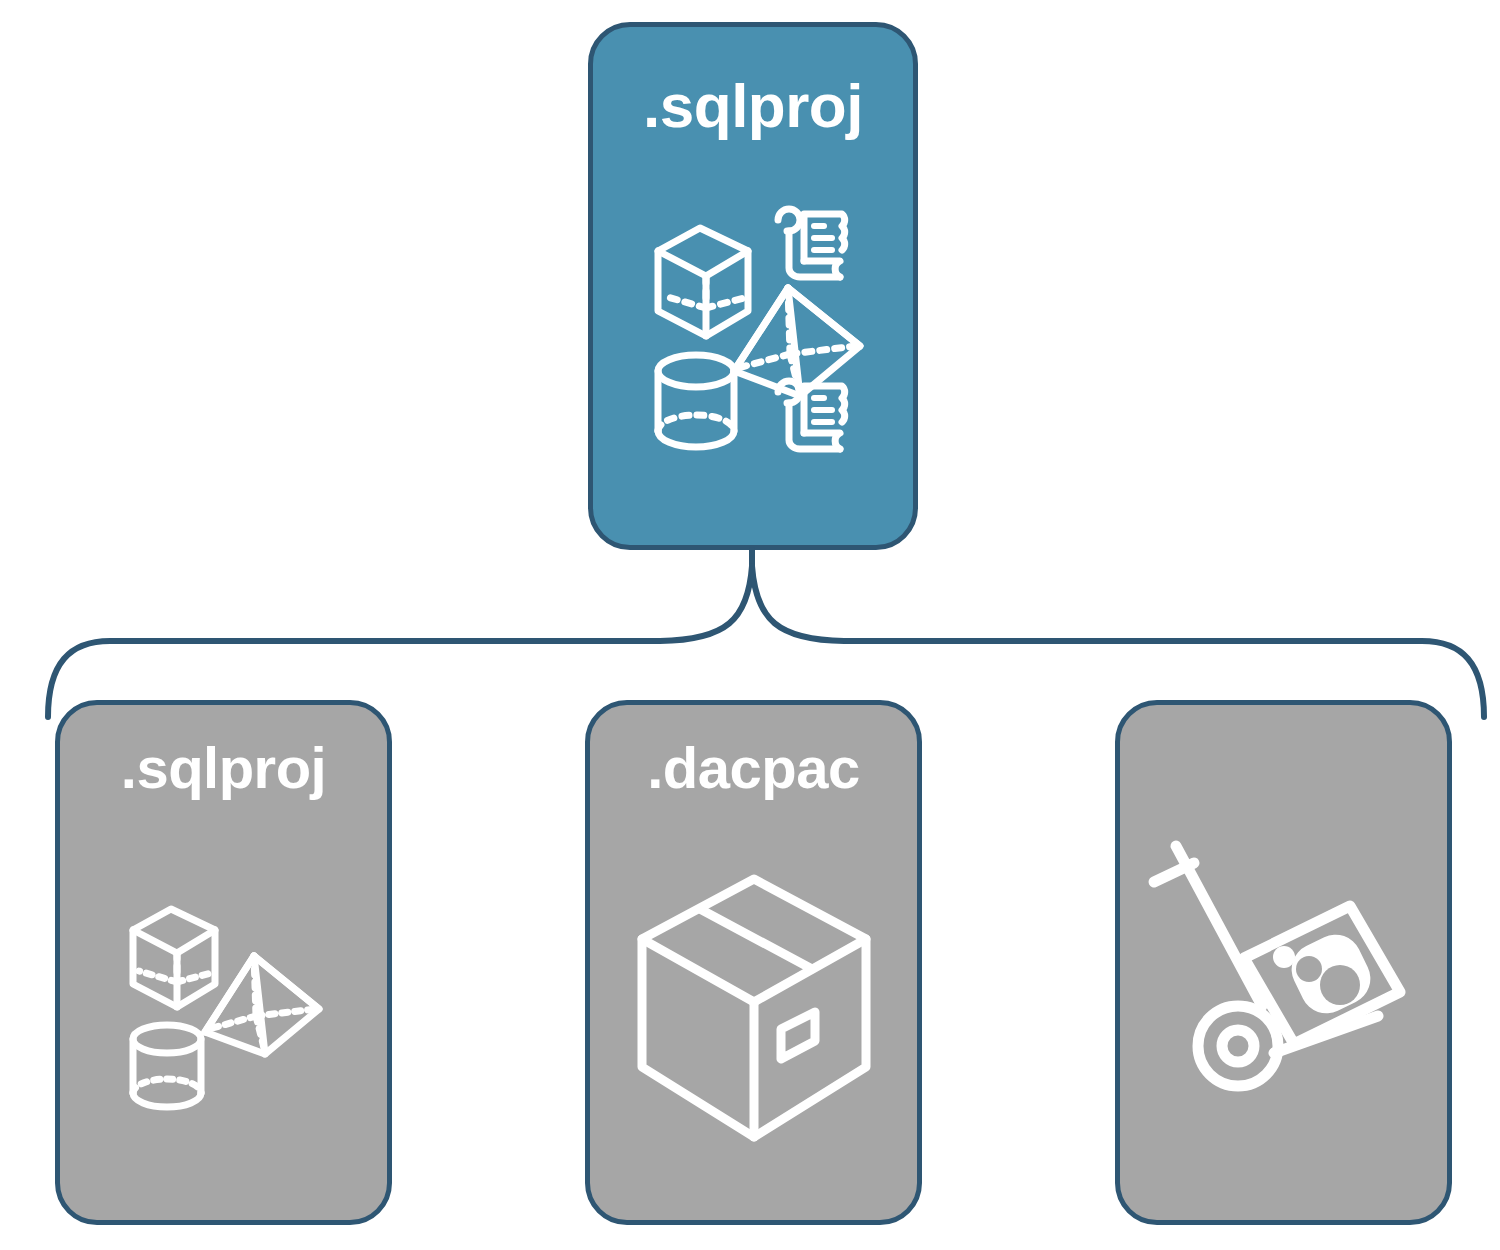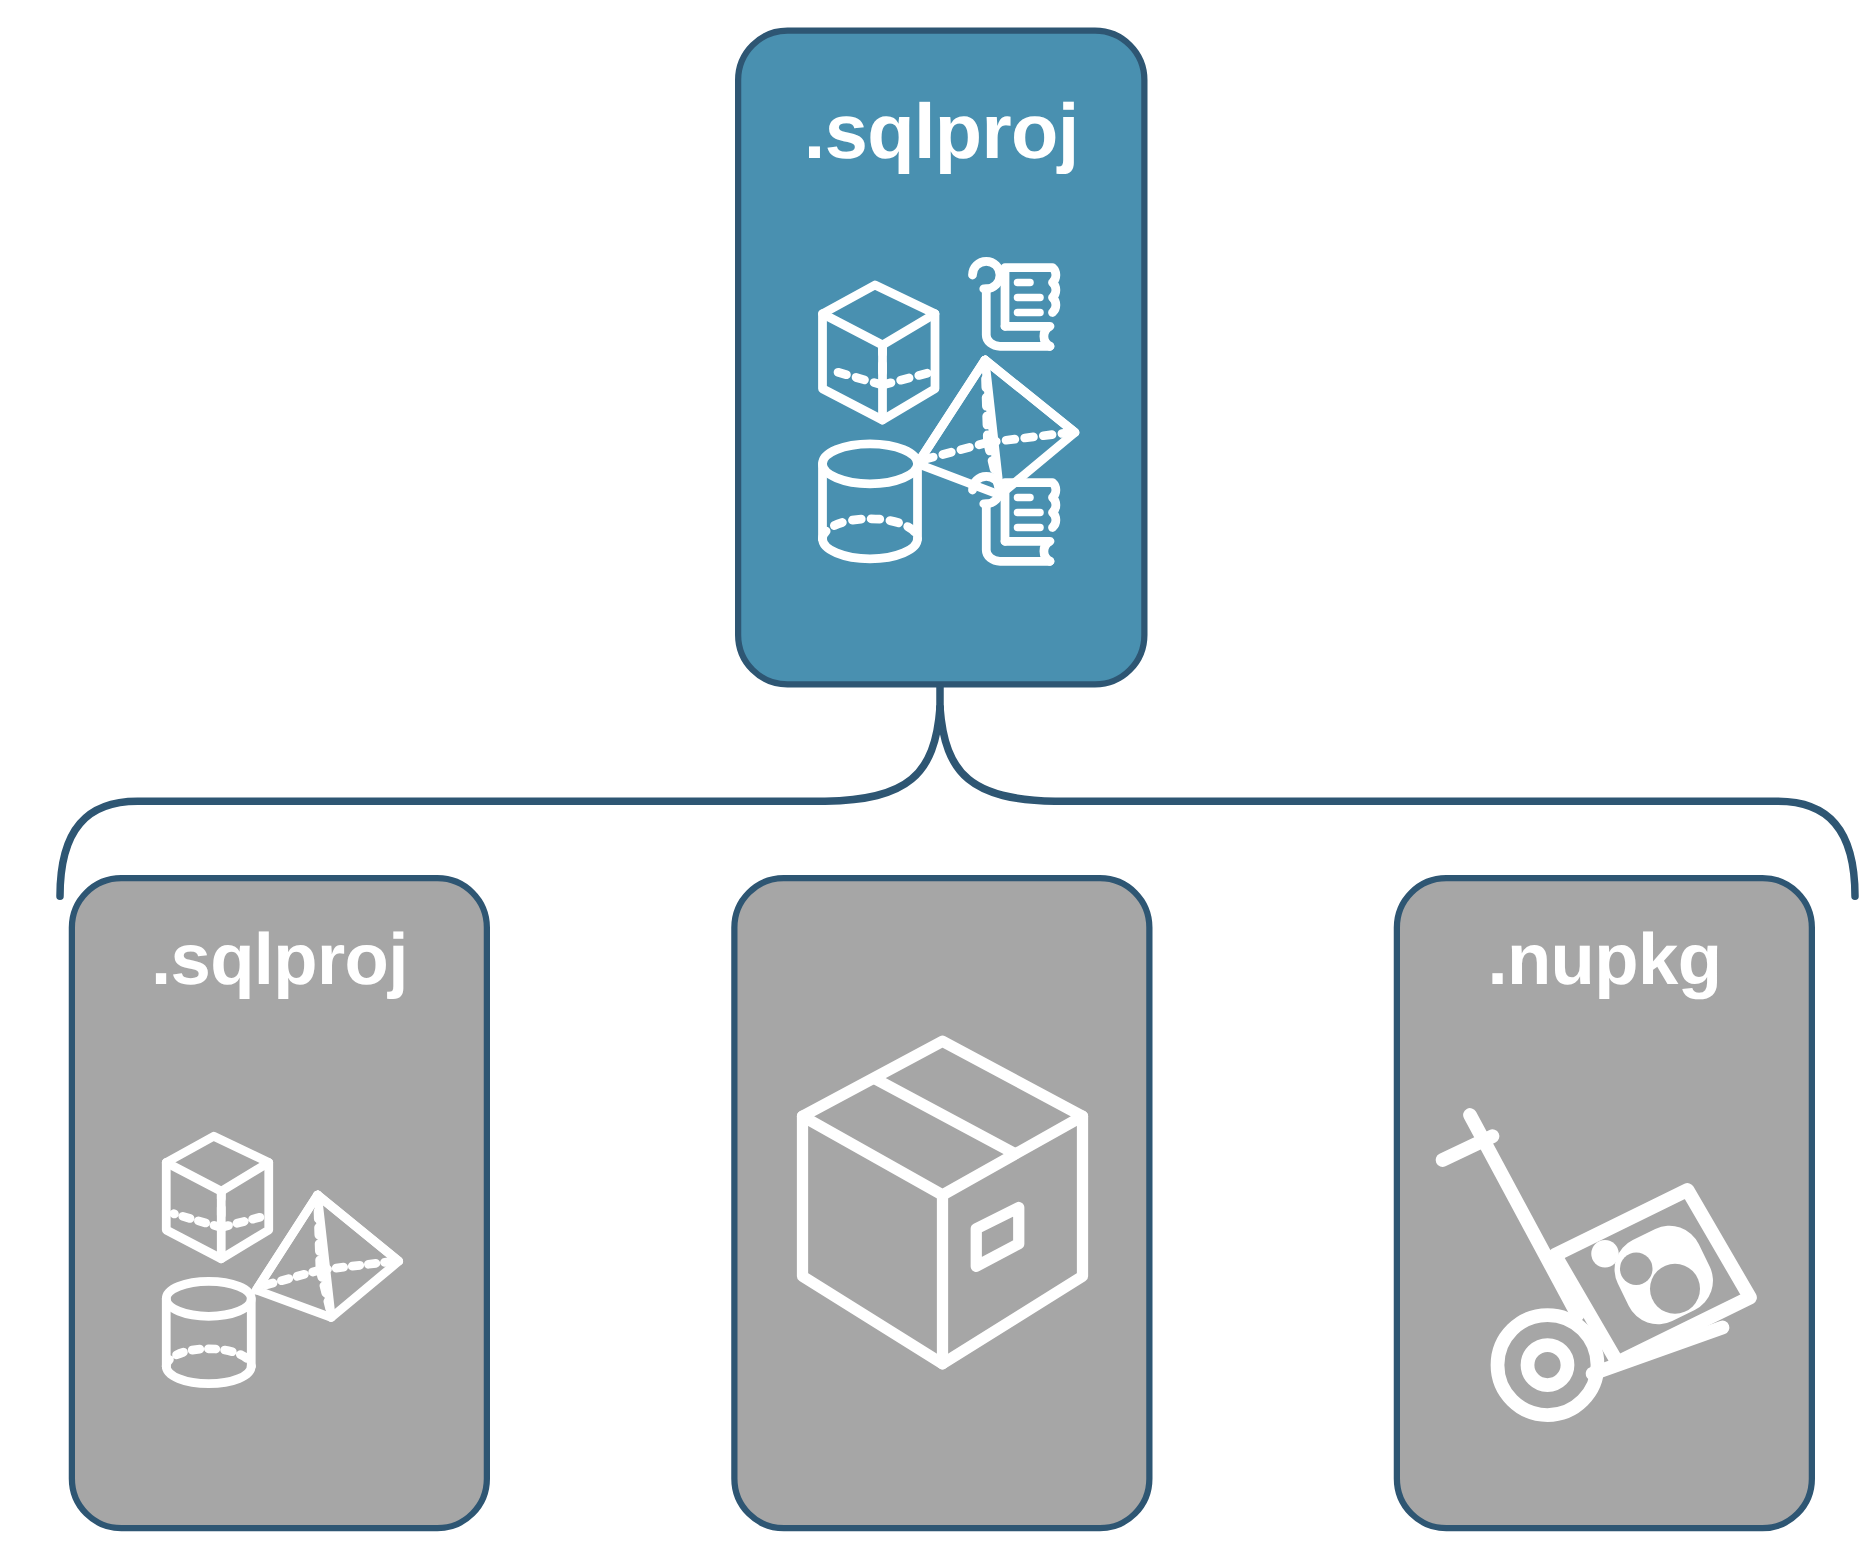--- a/index.html
+++ b/index.html
@@ -219,37 +219,37 @@
           <path d="M14 135 L14 189"></path>
           <path d="M82 135 L82 189"></path>
           <path d="M14 189 A34 14 0 0 0 82 189"></path>
           <path d="M14 189 A34 14 0 0 1 82 189" stroke-dasharray="6 7"></path>
         </g>
       </svg>
     </div>
   </div>
 
   <div class="card secondary" id="card-dacpac">
+    <div class="card-title">.dacpac</div>
 
     <div class="icon-area">
       <svg width="250" height="280" viewBox="0 0 250 280" fill="none" stroke="#FFFFFF" stroke-width="9" stroke-linecap="round" stroke-linejoin="round">
 
         <path d="M125 10 L237 70 L237 198 L125 268 L13 198 L13 70 Z"></path>
         <path d="M13 70 L125 133 L237 70"></path>
         <path d="M125 133 L125 268"></path>
 
         <path d="M71 40 L183 100"></path>
 
         <path d="M152 160 L186 143 L186 172 L152 190 Z"></path>
       </svg>
     </div>
   </div>
 
   <div class="card secondary" id="card-nupkg">
-    <div class="card-title">.nupkg</div>
 
     <div class="icon-area">
       <svg width="260" height="250" viewBox="0 0 260 250" fill="none">
         <g stroke="#FFFFFF" stroke-width="11" stroke-linecap="round" stroke-linejoin="round" fill="none">
 
           <path d="M22 8 L108 168"></path>
 
           <path d="M0 44 L40 25"></path>
 
           <path d="M120 215 L224 178"></path>

